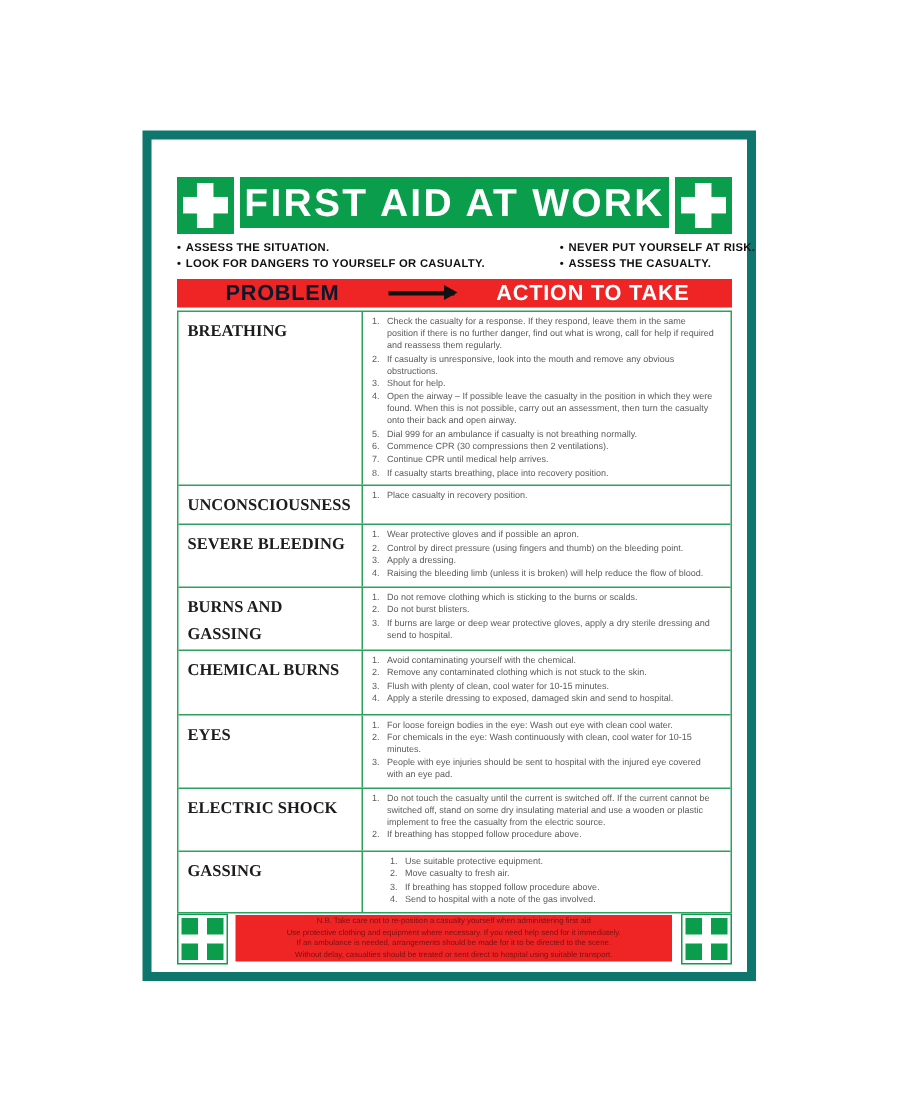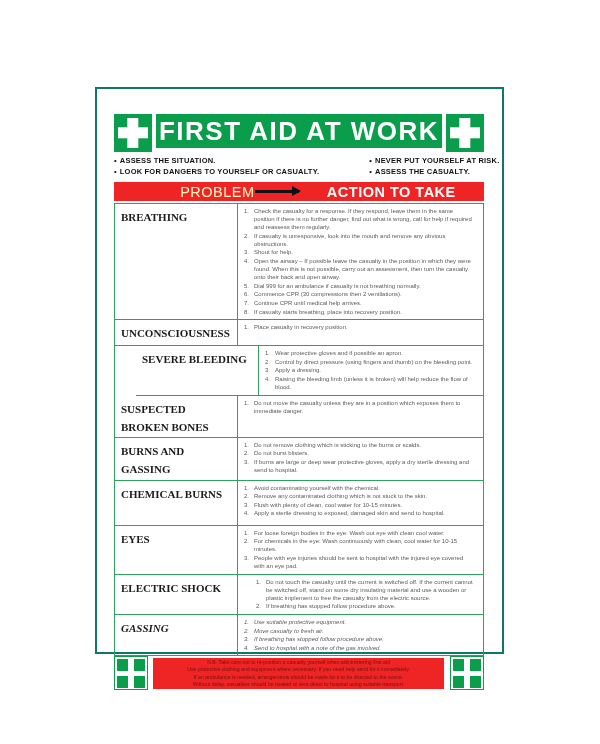--- a/index.html
+++ b/index.html
@@ -2,21 +2,21 @@
 <html><head>
 <meta charset="utf-8">
 <style>
   html,body{margin:0;padding:0;}
   body{
     width:600px;height:744px;background:#ffffff;position:relative;overflow:hidden;
     font-family:"Liberation Sans",sans-serif;
   }
   .sheet{
     position:absolute;left:95px;top:87px;width:409px;height:567px;
-    background:#ffffff;border:2px solid #0f766e;box-sizing:border-box;
+    background:#ffffff;border:6px solid #0f766e;box-sizing:border-box;
   }
   .content{position:absolute;left:17px;top:0;width:370px;}
 
   
   .header{display:flex;align-items:flex-start;margin-top:25px;}
   .cross-solid{
     width:38px;height:38px;background:#0a9d4b;position:relative;flex:0 0 38px;
   }
   .cross-solid::before{
     content:"";position:absolute;left:50%;top:11%;bottom:11%;width:30%;
@@ -39,35 +39,35 @@
   .bullets-col{display:flex;flex-direction:column;gap:2px;}
   .bullets-col.left{flex:0 0 56%;}
   .bullets-col.right{flex:1;}
   .bullet-line{font-size:7.5px;font-weight:bold;color:#111;letter-spacing:.2px;white-space:nowrap;}
   .bullet-line .dot{margin-right:3px;}
 
   
   .band{
     height:19px;background:#ee2524;display:flex;align-items:center;margin-top:1px;
   }
-  .band-problem{flex:0 0 38%;text-align:right;font-weight:normal;font-size:14.5px;color:#fef9c3;letter-spacing:.5px;}
+  .band-problem{flex:0 0 38%;text-align:center;font-weight:bold;font-size:14.5px;color:#0f172a;letter-spacing:.5px;}
   .band-arrow{width:44px;height:2.6px;background:#111;position:relative;flex:0 0 44px;}
   .band-arrow::after{
     content:"";position:absolute;right:-2px;top:-4.3px;
     border-left:9px solid #111;border-top:5.6px solid transparent;border-bottom:5.6px solid transparent;
   }
   .band-action{flex:1;text-align:center;font-weight:bold;font-size:14.5px;color:#ffffff;letter-spacing:.5px;}
 
   
   .table{border:1px solid #2da15d;margin-top:2px;}
   .trow{display:flex;border-bottom:1px solid #2da15d;box-sizing:border-box;}
   .trow:last-child{border-bottom:none;}
   .trow:nth-child(1){min-height:109px;}
   .trow:nth-child(2){min-height:26px;}
-  .trow:nth-child(3){min-height:39px;margin-left:21px;}
+  .trow:nth-child(3){min-height:39px;}
   .trow:nth-child(4){min-height:40px;}
   .trow:nth-child(5){min-height:43px;}
   .trow:nth-child(6){min-height:45px;}
   .trow:nth-child(7){min-height:42px;}
   .trow:nth-child(8){min-height:36px;gap:12px;}
   .trow:nth-child(9){min-height:32px;font-style:italic;}
   .tcell-label{
     flex:0 0 123px;border-right:1px solid #2da15d;box-sizing:border-box;
     padding:3px 4px 2px 6px;
   }
@@ -198,31 +198,20 @@
               <span class="num">3.</span>
               <span class="atext">Apply a dressing.</span>
             </div>
             <div class="action">
               <span class="num">4.</span>
               <span class="atext">Raising the bleeding limb (unless it is broken) will help reduce the flow of blood.</span>
             </div>
           </div>
       </div>
 
-      <div class="trow">
-        <div class="tcell-label">
-          <span>SUSPECTED BROKEN BONES</span>
-        </div>
-        <div class="tcell-actions">
-            <div class="action">
-              <span class="num">1.</span>
-              <span class="atext">Do not move the casualty unless they are in a position which exposes them to immediate danger.</span>
-            </div>
-          </div>
-      </div>
 
       <div class="trow">
         <div class="tcell-label">
           <span>BURNS AND GASSING</span>
         </div>
         <div class="tcell-actions">
             <div class="action">
               <span class="num">1.</span>
               <span class="atext">Do not remove clothing which is sticking to the burns or scalds.</span>
             </div>

